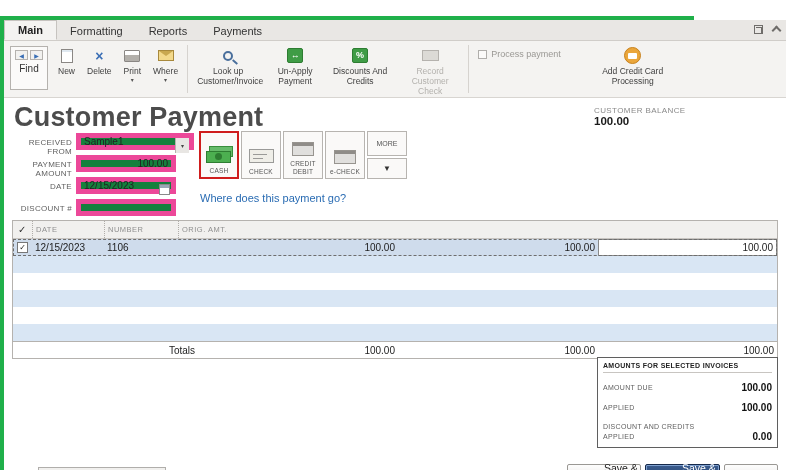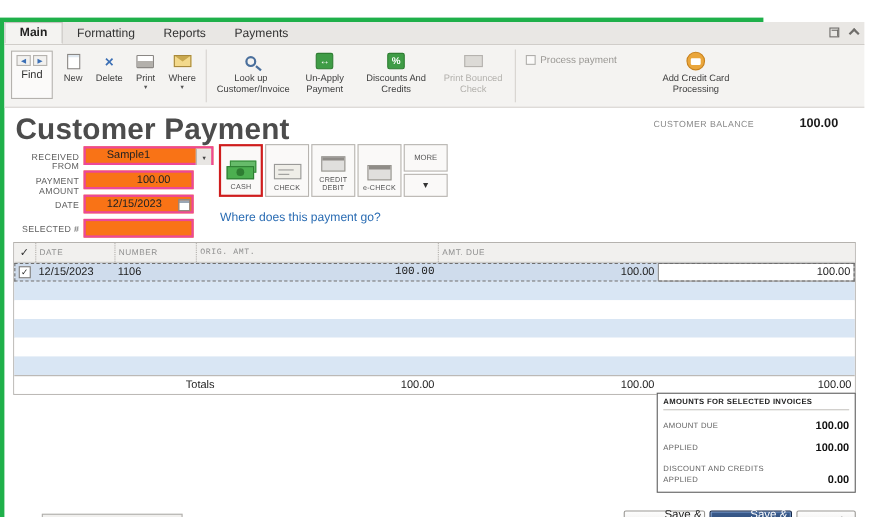--- a/index.html
+++ b/index.html
@@ -40,27 +40,27 @@
   .ic-lookup:after{content:"";position:absolute;width:6px;height:2px;background:#4a6f9c;left:7px;top:8px;transform:rotate(40deg);}
   .ic-green{width:16px;height:15px;background:#3f9c46;border:1px solid #2e7d32;border-radius:2px;color:#fff;font-size:9px;font-weight:bold;display:flex;align-items:center;justify-content:center;}
   .ic-gray-check{width:17px;height:11px;background:#dcdad6;border:1px solid #b5b2ae;}
   .ic-cc-circle{width:17px;height:17px;border-radius:50%;background:#eaa63b;border:1px solid #c8821e;display:flex;align-items:center;justify-content:center;}
   .ic-cc-circle i{display:block;width:9px;height:6px;background:#fff;border-radius:1px;}
   .chkrow{display:flex;align-items:center;gap:4px;margin:6px 8px 0 6px;font-size:9px;color:#9a9894;}
   .chkbox{width:9px;height:9px;border:1px solid #b0aeab;background:#fbfaf9;}
 
   
   .page-title{position:absolute;left:10px;top:82px;font-size:27px;font-weight:bold;color:#4c4c4c;letter-spacing:.2px;}
-  .balance{position:absolute;left:590px;top:86px;width:168px;display:flex;justify-content:space-between;align-items:baseline;}
+  .balance{position:absolute;left:590px;top:86px;width:168px;display:flex;justify-content:flex-start;align-items:baseline;flex-direction:column;}
   .balance .bl{font-size:8px;color:#8a8a8a;letter-spacing:.4px;}
   .balance .bv{font-size:11.5px;font-weight:bold;color:#1a1a1a;}
 
   
   .flabel2{position:absolute;font-size:8px;color:#5f5f5f;letter-spacing:.3px;width:64px;text-align:right;}
-  .ffield{position:absolute;height:17px;border:2px solid #ec4899;background:#f97316;font-size:10px;color:#222;display:flex;align-items:center;padding:0 19px;}
+  .ffield{position:absolute;height:17px;border:5px solid #ec4899;background:#15803d;font-size:10px;color:#222;display:flex;align-items:center;padding:0 3px;}
   .ffield.amount{justify-content:flex-end;}
   .sel-arrow{position:absolute;right:0;top:0;width:14px;height:15px;background:#e8e6e3;border-left:1px solid #b5b2ae;display:flex;align-items:center;justify-content:center;font-size:6px;color:#444;}
   .cal-ico{position:absolute;right:1px;top:2px;width:11px;height:11px;border:1px solid #8a8a8a;background:linear-gradient(#9aa7b5 0 3px,#fff 3px);}
 
   
   .paygroup{position:absolute;left:195px;top:111px;display:flex;gap:2px;}
   .paybtn{width:40px;height:48px;border:1px solid #b7b4b0;background:#faf9f8;display:flex;flex-direction:column;align-items:center;justify-content:flex-end;padding-bottom:3px;position:relative;}
   .paybtn .plbl{font-size:6.5px;color:#555;letter-spacing:.2px;text-align:center;line-height:1.15;}
   .paybtn.selected{border:2px solid #cf1d1d;}
   .ic-cash{position:relative;width:27px;height:17px;margin-bottom:4px;}
@@ -77,21 +77,21 @@
   
   .grid{position:absolute;left:8px;top:200px;width:766px;border:1px solid #b5b2ae;background:#fff;}
   .grow{display:flex;height:17px;align-items:stretch;}
   .ghead{background:#f1f0ee;border-bottom:1px solid #c8c5c1;height:18px;}
   .gc{overflow:hidden;white-space:nowrap;display:flex;align-items:center;padding:0 3px;font-size:10px;color:#222;}
   .ghead .gc{font-size:7.5px;color:#8f8f8f;letter-spacing:.5px;border-left:1px dotted #b0ada9;}
   .ghead .gc:first-child{border-left:none;justify-content:center;color:#333;font-size:10px;}
   .c-check{width:19px;justify-content:center;}
   .c-date{width:72px;}
   .c-number{width:74px;}
-  .c-orig{width:220px;font-family:Liberation Mono, monospace;}
+  .c-orig{width:220px;}
   .c-due{width:200px;}
   .c-pay{flex:1;}
   .num{justify-content:flex-end;}
   .row-sel{background:#cfdcec;outline:1px dashed #6e6e6e;outline-offset:-1px;}
   .row-sel .c-pay{background:#fff;border:1px solid #8a8a8a;}
   .rowchk{width:11px;height:11px;background:#fff;border:1px solid #777;font-size:8px;line-height:9px;text-align:center;color:#222;}
   .row-blue{background:#d9e6f4;}
   .row-white{background:#fff;}
   .gtotals{border-top:1px solid #b5b2ae;background:#fff;height:17px;}
   .t-label{width:185px;justify-content:flex-end;font-size:10px;}
@@ -180,21 +180,21 @@
       <div class="titem">
         <span class="ico">
             <span class="ic-green">%</span>
           </span>
         <span class="lbl" style="max-width:58px">Discounts And Credits</span>
       </div>
       <div class="titem disabled">
         <span class="ico">
             <span class="ic-gray-check"></span>
           </span>
-        <span class="lbl" style="max-width:58px">Print Bounced Check</span>
+        <span class="lbl" style="max-width:58px">Record Customer Check</span>
       </div>
       <div class="tsep"></div>
       <div class="chkrow">
         <span class="chkbox"></span>
         <span>Process payment</span>
       </div>
       <div class="titem" style="margin-left:18px">
         <span class="ico">
             <span class="ic-cc-circle">
               <i></i>
@@ -220,21 +220,21 @@
     <div class="ffield amount" style="left:72px;top:135px;width:100px;">
       <span>100.00</span>
     </div>
 
     <div class="flabel2" style="left:4px;top:162px;">DATE</div>
     <div class="ffield" style="left:72px;top:157px;width:100px;">
       <span>12/15/2023</span>
       <span class="cal-ico"></span>
     </div>
 
-    <div class="flabel2" style="left:4px;top:184px;">SELECTED #</div>
+    <div class="flabel2" style="left:4px;top:184px;">DISCOUNT #</div>
     <div class="ffield" style="left:72px;top:179px;width:100px;">
       <span></span>
     </div>
 
     <div class="paygroup">
       <div class="paybtn selected">
         <span class="ic-cash">
             <span class="bill-back"></span>
             <span class="bill-front">
               <i></i>
@@ -260,21 +260,20 @@
       </div>
     </div>
     <div class="paylink">Where does this payment go?</div>
 
     <div class="grid">
       <div class="grow ghead">
         <div class="gc c-check">✓</div>
         <div class="gc c-date">DATE</div>
         <div class="gc c-number">NUMBER</div>
         <div class="gc c-orig">ORIG. AMT.</div>
-        <div class="gc c-due">AMT. DUE</div>
       </div>
       <div class="grow row-sel">
         <div class="gc c-check">
             <span class="rowchk">✓</span>
           </div>
         <div class="gc c-date">12/15/2023</div>
         <div class="gc c-number">1106</div>
         <div class="gc c-orig num">100.00</div>
         <div class="gc c-due num">100.00</div>
         <div class="gc c-pay num">100.00</div>

